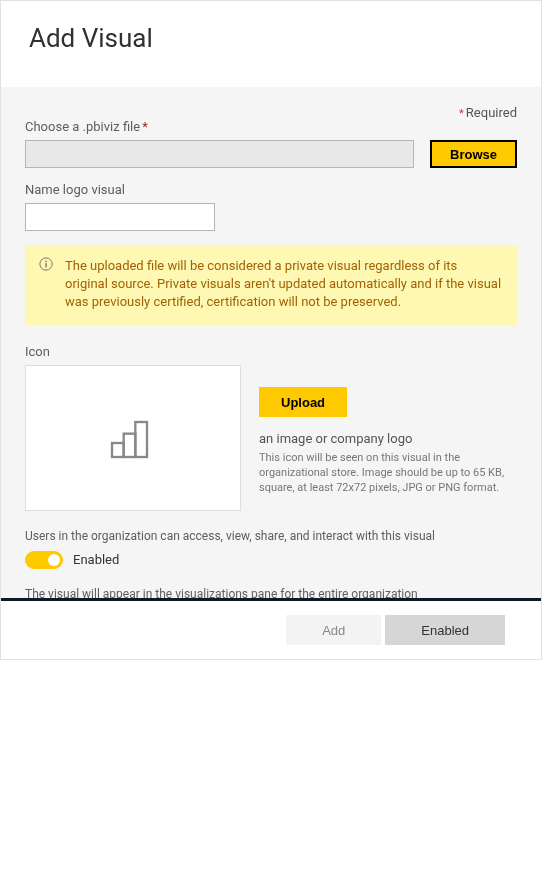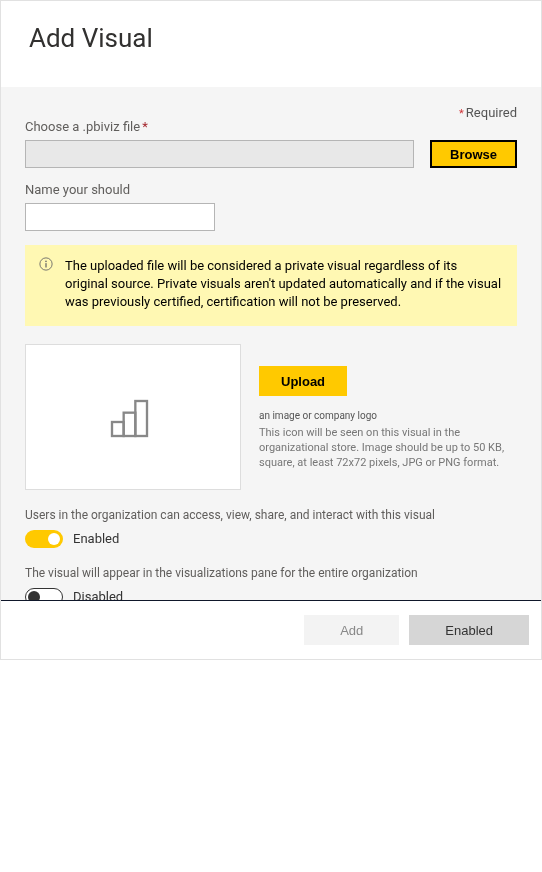--- a/index.html
+++ b/index.html
@@ -75,21 +75,21 @@
   cursor: pointer;
 }
 .section { margin-bottom: 14px; }
 .notice {
   background: #fff8b3;
   padding: 12px 14px 14px 40px;
   position: relative;
   margin: 8px 0 18px 0;
   font-size: 13px;
   line-height: 1.4;
-  color: #000000;
+  color: #a16207;
 }
 .notice .info-icon {
   position: absolute;
   left: 14px;
   top: 12px;
 }
 .icon-row {
   display: flex;
   gap: 18px;
   align-items: flex-start;
@@ -109,21 +109,21 @@
   height: 30px;
   padding: 8px 22px;
   background: #ffc900;
   border: none;
   font-size: 13px;
   font-weight: 600;
   cursor: pointer;
   margin-bottom: 14px;
 }
 .icon-meta-title {
-  font-size: 10px;
+  font-size: 13px;
   color: #555;
   margin-bottom: 4px;
 }
 .icon-meta-desc {
   font-size: 11px;
   color: #777;
   line-height: 1.4;
 }
 .textarea {
   width: 100%;
@@ -166,26 +166,26 @@
   height: 12px;
   border-radius: 50%;
   position: absolute;
   top: 50%;
   transform: translateY(-50%);
 }
 .toggle.on .knob { background: #fff; right: 3px; }
 .toggle.off .knob { background: #333; left: 2px; }
 .toggle-label { font-size: 13px; color: #333; }
 .footer {
-  padding: 14px 12px;
+  padding: 14px 36px;
   background: #fff;
   display: flex;
   justify-content: flex-end;
-  gap: 10px;
-  border-top: 1px solid #0f172a;
+  gap: 4px;
+  border-top: 3px solid #0f172a;
 }
 .btn-footer {
   height: 30px;
   padding: 0 36px;
   border: none;
   font-size: 13px;
   cursor: pointer;
 }
 .btn-add { background: #f3f3f3; color: #888; }
 .btn-cancel { background: #d6d6d6; color: #333; }
@@ -207,50 +207,51 @@
 
     <div class="section">
       <label class="field-label" style="margin-top:-14px"><span>Choose a .pbiviz file</span><span class="asterisk">*</span></label>
       <div class="file-row">
         <input class="text-input" type="text" readonly="" style="">
         <button class="btn-browse">Browse</button>
       </div>
     </div>
 
     <div class="section">
-      <label class="field-label">Name your should</label>
+      <label class="field-label">Name logo visual</label>
       <input class="text-input white" type="text" style="">
     </div>
 
     <div class="notice">
       <span class="info-icon">
         <svg width="14" height="14" viewBox="0 0 16 16">
             <circle cx="8" cy="8" r="7" fill="none" stroke="#666" stroke-width="1"></circle>
             <circle cx="8" cy="5" r="0.9" fill="#666"></circle>
             <rect x="7.3" y="7" width="1.4" height="5" fill="#666"></rect>
           </svg>
       </span>
       <span>The uploaded file will be considered a private visual regardless of its original source. Private visuals aren't updated automatically and if the visual was previously certified, certification will not be preserved.</span>
     </div>
 
     <div class="section">
+      <label class="field-label">Icon</label>
       <div class="icon-row">
         <div class="icon-preview">
           <span>
             <svg width="56" height="56" viewBox="0 0 48 48" fill="none" stroke="#888" stroke-width="2">
               <rect x="6" y="30" width="10" height="12"></rect>
               <rect x="16" y="22" width="10" height="20"></rect>
               <rect x="26" y="12" width="10" height="30"></rect>
             </svg>
           </span>
         </div>
         <div class="icon-meta">
           <button class="btn-upload">Upload</button>
           <div class="icon-meta-title">an image or company logo</div>
-          <div class="icon-meta-desc">This icon will be seen on this visual in the organizational store. Image should be up to 50 KB, square, at least 72x72 pixels, JPG or PNG format.</div>
+          <div class="icon-meta-desc">This icon will be seen on this visual in the organizational store. Image should be up to 65 KB, square, at least 72x72 pixels, JPG or PNG format.</div>
         </div>
       </div>
     </div>
 
 
 
     <div class="access-item">
       <div class="access-desc">Users in the organization can access, view, share, and interact with this visual</div>
       <div class="toggle-row">
         <div class="toggle on">

